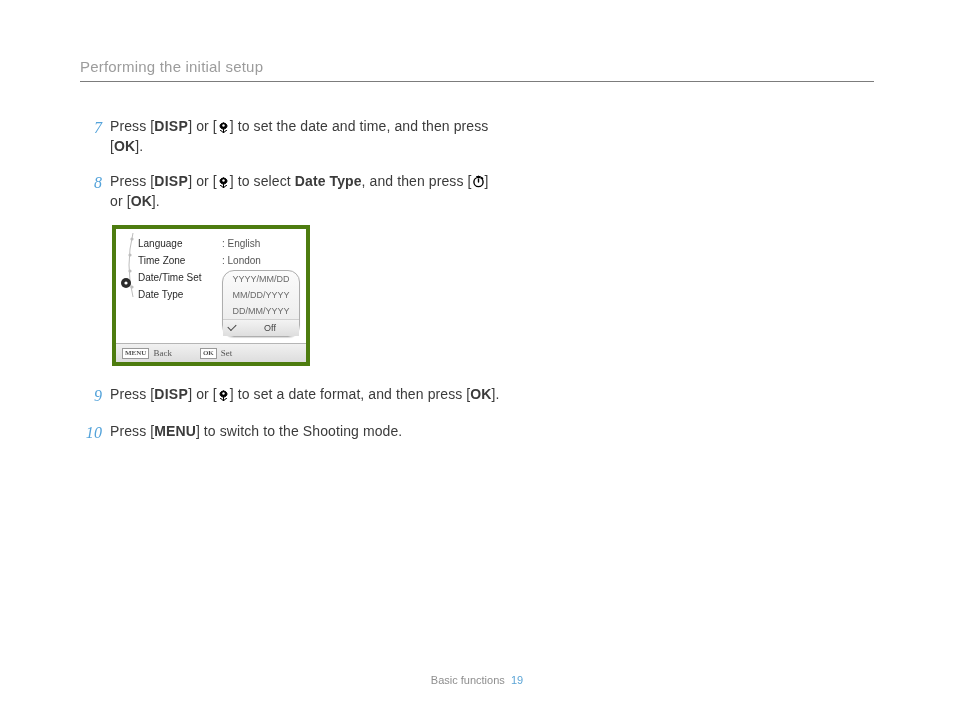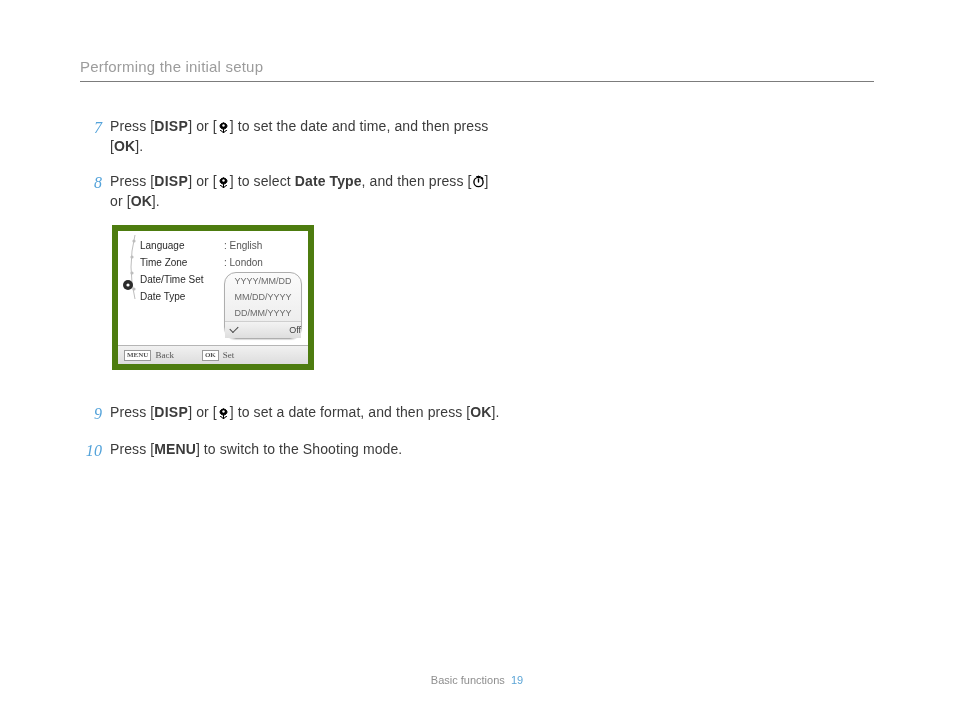--- a/index.html
+++ b/index.html
@@ -13,35 +13,35 @@
     line-height:1.45;font-weight:300;letter-spacing:0.1px;}
   .step-num{flex:0 0 22px;font-style:italic;font-family:Georgia,"Times New Roman",serif;
     font-size:16px;color:#54a3da;font-weight:400;margin-right:4px;text-align:right;padding-right:4px;}
   .step-body{flex:1;}
   .disp{font-weight:600;letter-spacing:0.3px;}
   .menu{font-weight:600;}
   .ok{font-weight:600;}
   .bold{font-weight:600;}
   .inglyph{display:inline-block;vertical-align:-2px;}
   
-  .panel{margin:6px 0 32px 32px;width:190px;border:6px solid #4d7c0f;
+  .panel{margin:6px 0 18px 32px;width:190px;border:4px solid #4d7c0f;
     background:#fff;font-size:10px;color:#2a2a2a;}
   .panel-body{display:flex;position:relative;padding:6px 6px 6px 0;}
   .panel-left{flex:1;position:relative;padding-left:22px;}
   .panel-left .row{height:17px;line-height:17px;font-weight:400;}
   .panel-left .row.light{font-weight:400;}
   .gear{position:absolute;left:4px;top:48px;width:12px;height:12px;}
   .arc{position:absolute;left:11px;top:4px;width:30px;height:64px;pointer-events:none;}
   .panel-right{width:78px;padding-left:12px;}
   .panel-right .val{height:17px;line-height:17px;color:#555;}
   .dropdown{margin-top:1px;border:1px solid #aeaeae;border-radius:12px;
     background:linear-gradient(#fbfbfb,#e9e9e9);box-shadow:0 1px 1px rgba(0,0,0,0.15);}
   .dropdown .opt{height:16px;line-height:16px;text-align:center;color:#6a6a6a;
     font-size:9px;position:relative;}
-  .dropdown .opt.last{border-top:1px solid #cfcfcf;text-align:right;padding-left:18px;
+  .dropdown .opt.last{border-top:1px solid #cfcfcf;text-align:center;padding-left:18px;
     background:linear-gradient(#f3f3f3,#dedede);color:#444;}
   .dropdown .opt.last::before{content:"";position:absolute;left:5px;top:4px;width:7px;height:4px;
     border-left:1.5px solid #444;border-bottom:1.5px solid #444;transform:rotate(-45deg);}
   .panel-footer{display:flex;align-items:center;height:18px;
     background:linear-gradient(#f1f1f1,#dddddd);border-top:1px solid #b5b5b5;
     font-size:9px;color:#555;padding:0 6px;font-family:Liberation Serif, serif;}
   .panel-footer .tag{display:inline-block;background:#fff;border:1px solid #999;
     padding:0 2px;font-size:7px;font-weight:700;margin-right:4px;line-height:9px;}
   .panel-footer .gap{flex:0 0 28px;}
   .page-footer{position:absolute;left:0;bottom:34px;width:100%;text-align:center;

